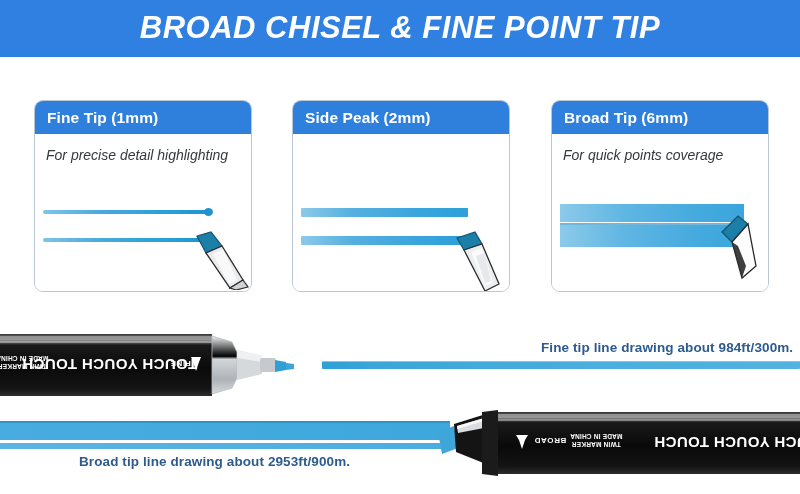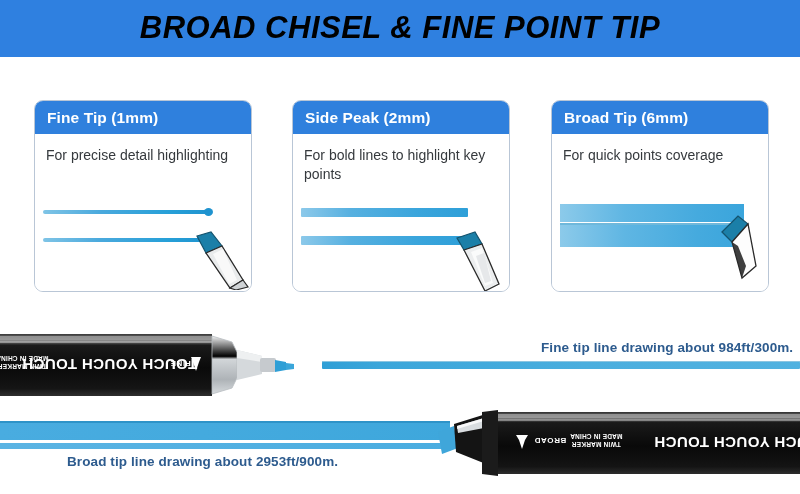--- a/index.html
+++ b/index.html
@@ -12,21 +12,21 @@
   .page{position:relative;width:800px;height:494px;overflow:hidden;background:#fff;}
 
   
   .banner{
     position:absolute;left:0;top:0;width:800px;height:56px;
     background:#2f80e0;
   }
   .banner-title{
     position:absolute;left:0;top:0;width:800px;height:56px;
     display:flex;align-items:center;justify-content:center;
-    color:#000000;
+    color:#ffffff;
     font-size:31px;font-weight:bold;font-style:italic;
     letter-spacing:0.5px;
     white-space:nowrap;
   }
   .banner-underline{
     position:absolute;left:0;top:53px;width:800px;height:4px;
     background:#2f80e0;
   }
 
   
@@ -48,21 +48,21 @@
   .card-head{
     position:absolute;left:0;top:0;right:0;height:33px;
     background:#2f80dd;
     display:flex;align-items:center;
   }
   .card-head-text{
     color:#ffffff;font-size:15.5px;font-weight:bold;
     padding-left:12px;white-space:nowrap;letter-spacing:0.1px;
   }
   .card-body{
-    position:absolute;left:0;top:33px;right:0;bottom:0;background:#fff;
+    position:absolute;left:0;top:33px;right:0;bottom:0;background:#fff;font-style:italic;
   }
   .card-desc{
     position:absolute;left:11px;top:12px;right:9px;
     color:#35393d;font-size:14px;line-height:19px;
   }
 
   
   .strokes{position:absolute;left:0;right:0;top:66px;height:60px;}
 
   
@@ -129,21 +129,21 @@
     background:linear-gradient(90deg,#5bb4e3 0%,#4aade0 100%);
   }
 
   
   .caption{
     position:absolute;color:#2d5b8e;font-size:13.5px;font-weight:bold;white-space:nowrap;
     letter-spacing:0.1px;
     padding-left:37px;
   }
   .caption-fine{left:504px;top:44px;}
-  .caption-broad{left:30px;top:158px;}
+  .caption-broad{left:42px;top:158px;}
 
   
   .marker{position:absolute;}
 
   
   .mk-label{
     position:absolute;color:#ffffff;font-weight:bold;white-space:nowrap;
     transform:rotate(180deg);transform-origin:center center;
   }
   .mk-brand{font-size:15px;letter-spacing:0.4px;}
@@ -184,21 +184,20 @@
           </svg>
         </div>
       </div>
     </div>
 
     <div class="card card-2">
       <div class="card-head">
         <span class="card-head-text">Side Peak (2mm)</span>
       </div>
       <div class="card-body">
-        <div class="card-desc">For bold lines to highlight key points</div>
         <div class="strokes">
           <div class="mid-bar m1"></div>
           <div class="mid-bar m2"></div>
           <svg class="nib" style="left:158px;top:26px;" width="62" height="66" viewBox="0 0 62 66">
             <polygon points="6,12 24,6 31,18 13,24" fill="#1b7fa8" stroke="#14536e" stroke-width="1.2"></polygon>
             <polygon points="13,24 31,18 48,58 34,65" fill="#eceeef" stroke="#2a2a2a" stroke-width="1.3"></polygon>
             <polygon points="20,26 31,22 42,57 34,60" fill="#fcfcfc" opacity="0.9"></polygon>
             <polygon points="25,30 33,27 40,55 34,57" fill="#e3e6e8" opacity="0.9"></polygon>
           </svg>
         </div>

